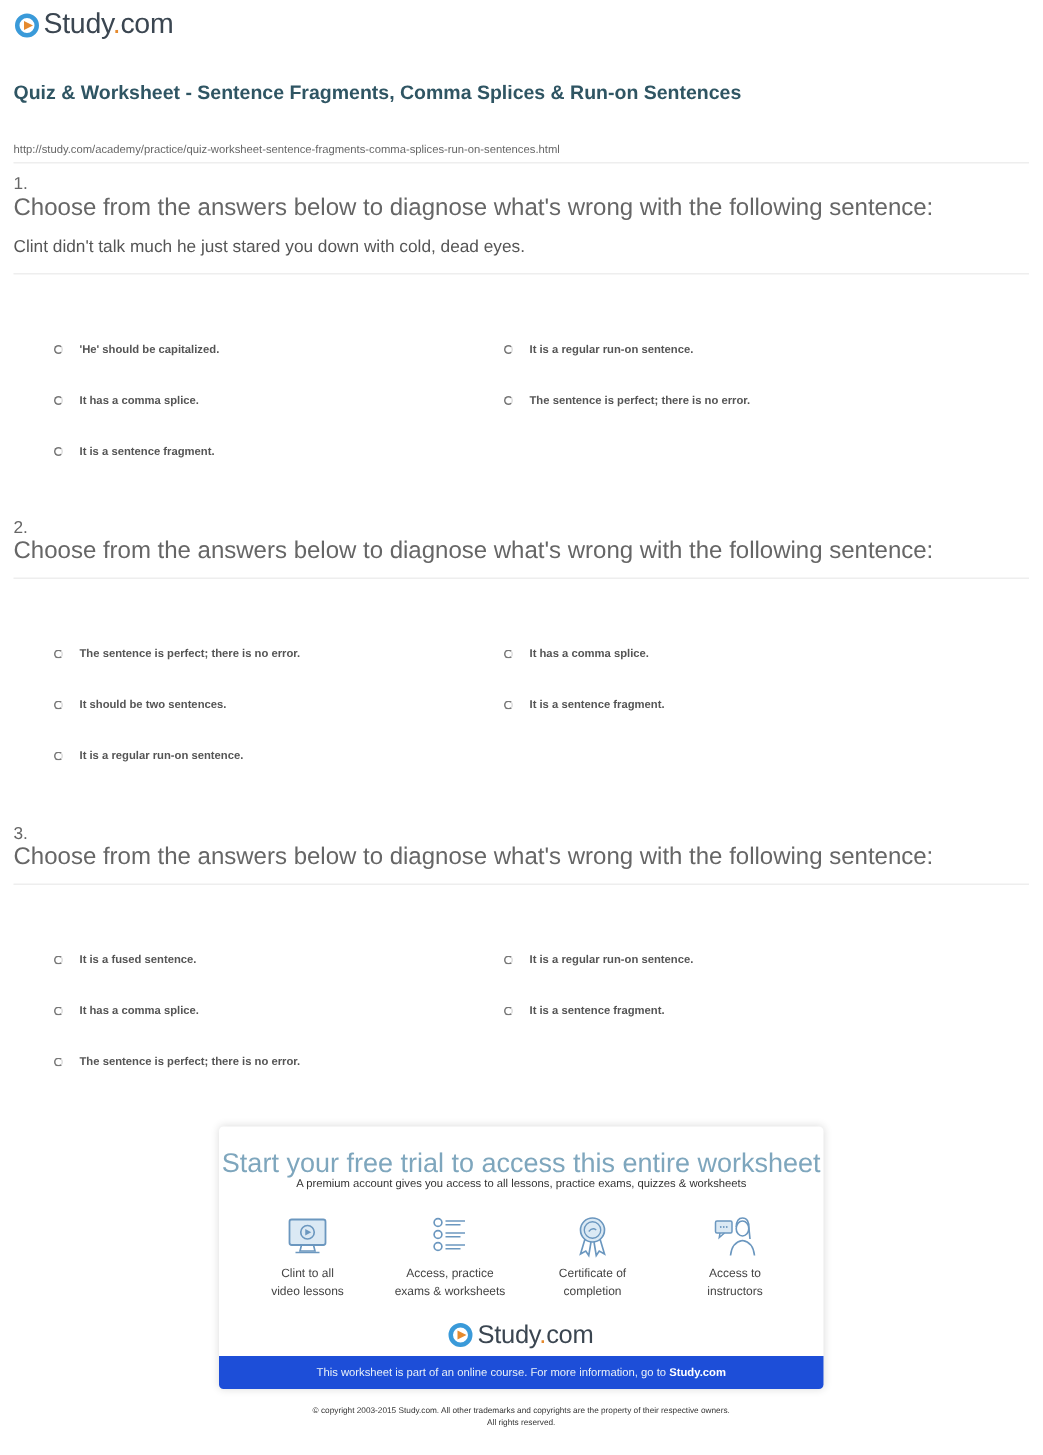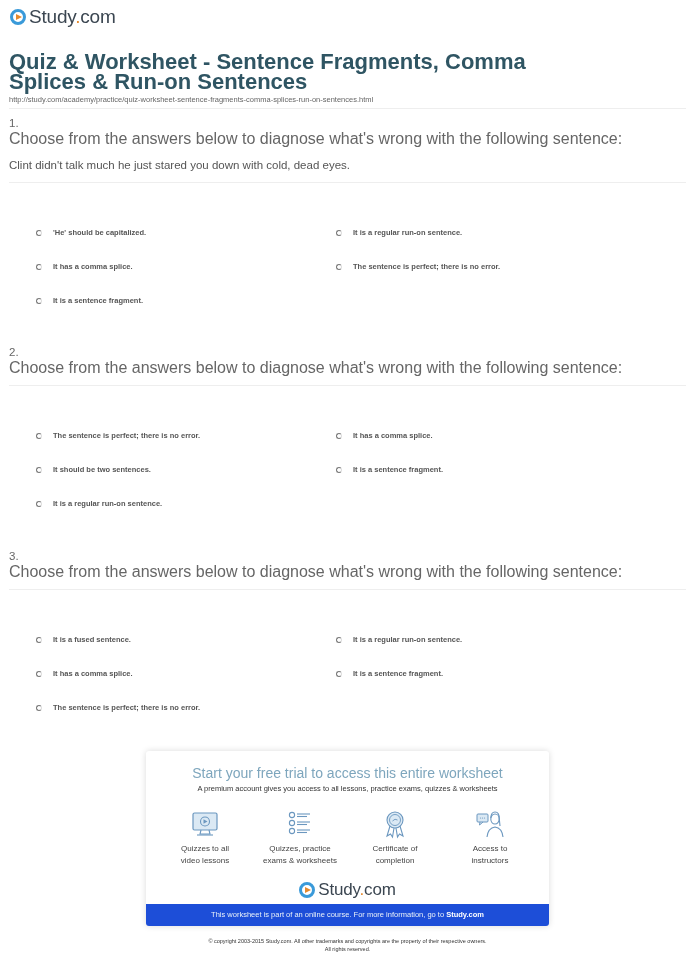--- a/index.html
+++ b/index.html
@@ -5,35 +5,35 @@
   * { box-sizing: border-box; margin: 0; padding: 0; }
   html, body { width: 695px; height: 970px; background: #ffffff; overflow: hidden; }
   body { font-family: "Liberation Sans", sans-serif; color: #555; position: relative; }
 
   .logo { position: absolute; left: 10px; top: 6px; display: flex; align-items: center; height: 22px; }
   .logo-mark { width: 16px; height: 16px; border-radius: 50%; border: 3px solid #3a9ad9; position: relative; margin-right: 3px; }
   .logo-mark::after { content: ""; position: absolute; left: 3px; top: 2px; border-left: 6px solid #e58a2e; border-top: 3px solid transparent; border-bottom: 3px solid transparent; }
   .logo-text { font-size: 19px; color: #3b4651; letter-spacing: -0.2px; }
   .logo-text .dot { color: #e58a2e; }
 
-  .title { position: absolute; left: 9px; top: 52px; width: 560px; font-size: 22px; font-weight: bold; color: #2f5563; line-height: 20px; }
+  .title { position: absolute; left: 9px; top: 52px; width: 560px; font-size: 13px; font-weight: bold; color: #2f5563; line-height: 20px; }
   .url { position: absolute; left: 9px; top: 95px; font-size: 7.5px; color: #666; }
   .hr-top { position: absolute; left: 9px; right: 9px; top: 108px; height: 1px; background: #eeeeee; }
 
   .q { position: absolute; left: 9px; right: 9px; }
   .q-num { font-size: 11.5px; color: #666; line-height: 14px; }
   .q-prompt { font-size: 16px; color: #666; line-height: 14px; margin-top: 2px; }
   .q-sentence { font-size: 11.5px; color: #555; line-height: 14px; margin-top: 12px; }
   .q-hr { height: 1px; background: #eeeeee; margin-top: 10px; }
   .answers { position: relative; height: 104px; }
   .ans { position: absolute; display: flex; align-items: center; font-size: 7.5px; font-weight: bold; color: #555; margin-top: 28px; }
   .radio { width: 6px; height: 6px; border-radius: 50%; border: 1.3px solid #777; border-right-color: #ddd; margin-right: 11px; }
 
   .promo { position: absolute; left: 146px; top: 751px; width: 403px; height: 175px; background: #fff; border-radius: 3px; box-shadow: 0 0 6px rgba(0,0,0,0.15); }
-  .promo-title { position: absolute; left: 0; right: 0; top: 14px; text-align: center; font-size: 14px; color: #7ea6bd; }
+  .promo-title { position: absolute; left: 0; right: 0; top: 14px; text-align: center; font-size: 18px; color: #7ea6bd; }
   .promo-sub { position: absolute; left: 0; right: 0; top: 33px; text-align: center; font-size: 7.5px; color: #333; }
   .feat { position: absolute; top: 58px; width: 100px; text-align: center; }
   .feat svg { display: block; margin: 0 auto; }
   .feat-label { font-size: 8px; color: #444; line-height: 12px; margin-top: 4px; }
   .promo-logo { position: absolute; left: 0; right: 0; top: 129px; display: flex; justify-content: center; align-items: center; }
   .promo-logo .logo-text { font-size: 17px; }
   .promo-bar { position: absolute; left: 0; right: 0; bottom: 0; height: 22px; background: #1d4ed8; border-radius: 0 0 3px 3px; color: #e9f1f8; font-size: 7.5px; text-align: center; line-height: 22px; }
   .promo-bar b { color: #fff; }
 
   .copyright { position: absolute; left: 0; right: 0; top: 937px; text-align: center; font-size: 5.5px; color: #333; line-height: 8px; }
@@ -140,36 +140,36 @@
   <div class="promo-sub">A premium account gives you access to all lessons, practice exams, quizzes &amp; worksheets</div>
 
   <div class="feat" style="left:9px;">
     <svg width="30" height="30" viewBox="0 0 30 30">
       <rect x="3" y="4" width="24" height="17" rx="1.5" fill="#dbe9f4" stroke="#6b97bf" stroke-width="1.2"></rect>
       <circle cx="15" cy="12.5" r="4.5" fill="none" stroke="#6b97bf" stroke-width="1.1"></circle>
       <path d="M13.5 10.3 L17.5 12.5 L13.5 14.7 Z" fill="#6b97bf"></path>
       <path d="M11 21 L10 25 L20 25 L19 21" fill="none" stroke="#6b97bf" stroke-width="1.1"></path>
       <line x1="7" y1="26" x2="23" y2="26" stroke="#6b97bf" stroke-width="1.1"></line>
     </svg>
-    <div class="feat-label"><span>Quizzes to all</span><br><span>video lessons</span></div>
+    <div class="feat-label"><span>Clint to all</span><br><span>video lessons</span></div>
   </div>
 
   <div class="feat" style="left:104px;">
     <svg width="30" height="30" viewBox="0 0 30 30">
       <circle cx="7" cy="6" r="2.6" fill="none" stroke="#6b97bf" stroke-width="1.1"></circle>
       <circle cx="7" cy="14" r="2.6" fill="none" stroke="#6b97bf" stroke-width="1.1"></circle>
       <circle cx="7" cy="22" r="2.6" fill="none" stroke="#6b97bf" stroke-width="1.1"></circle>
       <line x1="12" y1="5" x2="25" y2="5" stroke="#6b97bf" stroke-width="1.1"></line>
       <line x1="12" y1="7.5" x2="22" y2="7.5" stroke="#6b97bf" stroke-width="1.1"></line>
       <line x1="12" y1="13" x2="25" y2="13" stroke="#6b97bf" stroke-width="1.1"></line>
       <line x1="12" y1="15.5" x2="22" y2="15.5" stroke="#6b97bf" stroke-width="1.1"></line>
       <line x1="12" y1="21" x2="25" y2="21" stroke="#6b97bf" stroke-width="1.1"></line>
       <line x1="12" y1="23.5" x2="22" y2="23.5" stroke="#6b97bf" stroke-width="1.1"></line>
     </svg>
-    <div class="feat-label"><span>Quizzes, practice</span><br><span>exams &amp; worksheets</span></div>
+    <div class="feat-label"><span>Access, practice</span><br><span>exams &amp; worksheets</span></div>
   </div>
 
   <div class="feat" style="left:199px;">
     <svg width="30" height="30" viewBox="0 0 30 30">
       <circle cx="15" cy="11" r="8" fill="#dbe9f4" stroke="#6b97bf" stroke-width="1.1"></circle>
       <circle cx="15" cy="11" r="5.5" fill="none" stroke="#6b97bf" stroke-width="0.9"></circle>
       <path d="M12.5 12 Q15 9 17.5 11" fill="none" stroke="#6b97bf" stroke-width="0.9"></path>
       <path d="M10 17 L7 27 L10.5 25 L12.5 28 L14 19" fill="none" stroke="#6b97bf" stroke-width="1.1"></path>
       <path d="M20 17 L23 27 L19.5 25 L17.5 28 L16 19" fill="none" stroke="#6b97bf" stroke-width="1.1"></path>
     </svg>

